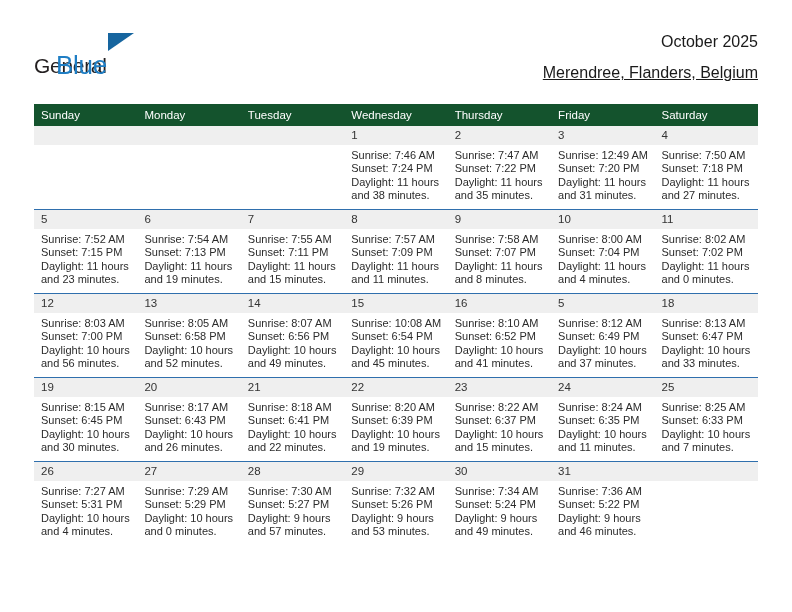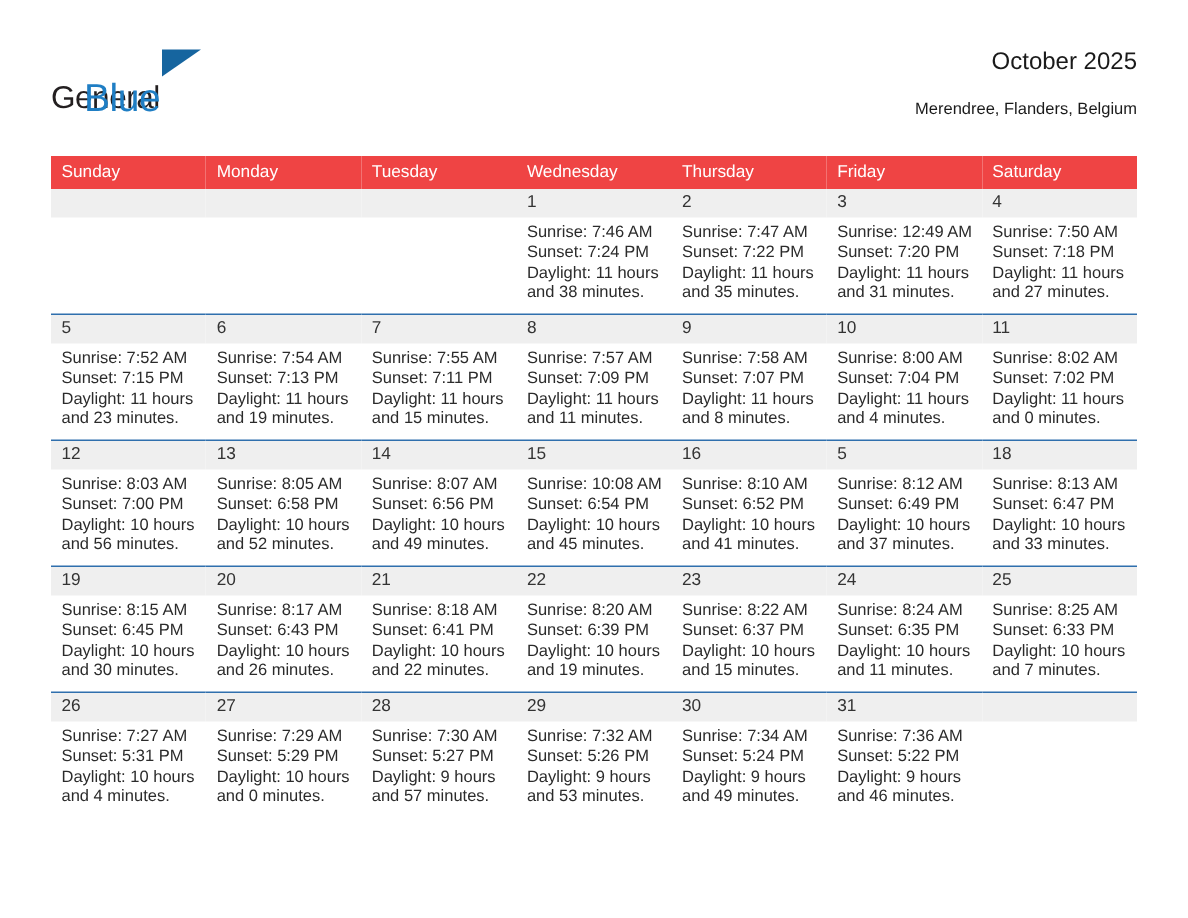--- a/index.html
+++ b/index.html
@@ -73,37 +73,38 @@
   }
   .cal-title {
     font-size: 16px;
     color: #1a1a1a;
     font-weight: normal;
     line-height: 32px;
     white-space: nowrap;
   }
   .cal-subtitle {
     margin-top: 6px;
-    font-size: 11px;
+    font-size: 16px;
     color: #1a1a1a;
     line-height: 18px;
     white-space: nowrap;
+    text-decoration: underline;
   }
 
   
   .calendar {
     position: absolute;
     left: 34px;
     top: 104px;
     width: 724px;
     border-collapse: collapse;
     table-layout: fixed;
   }
   .calendar th {
-    background: #ef4444;
+    background: #14532d;
     color: #ffffff;
     font-size: 11.5px;
     font-weight: normal;
     text-align: left;
     padding: 5px 0 5px 7px;
     height: 12px;
     border: none;
   }
   .calendar td {
     width: 103.42px;

